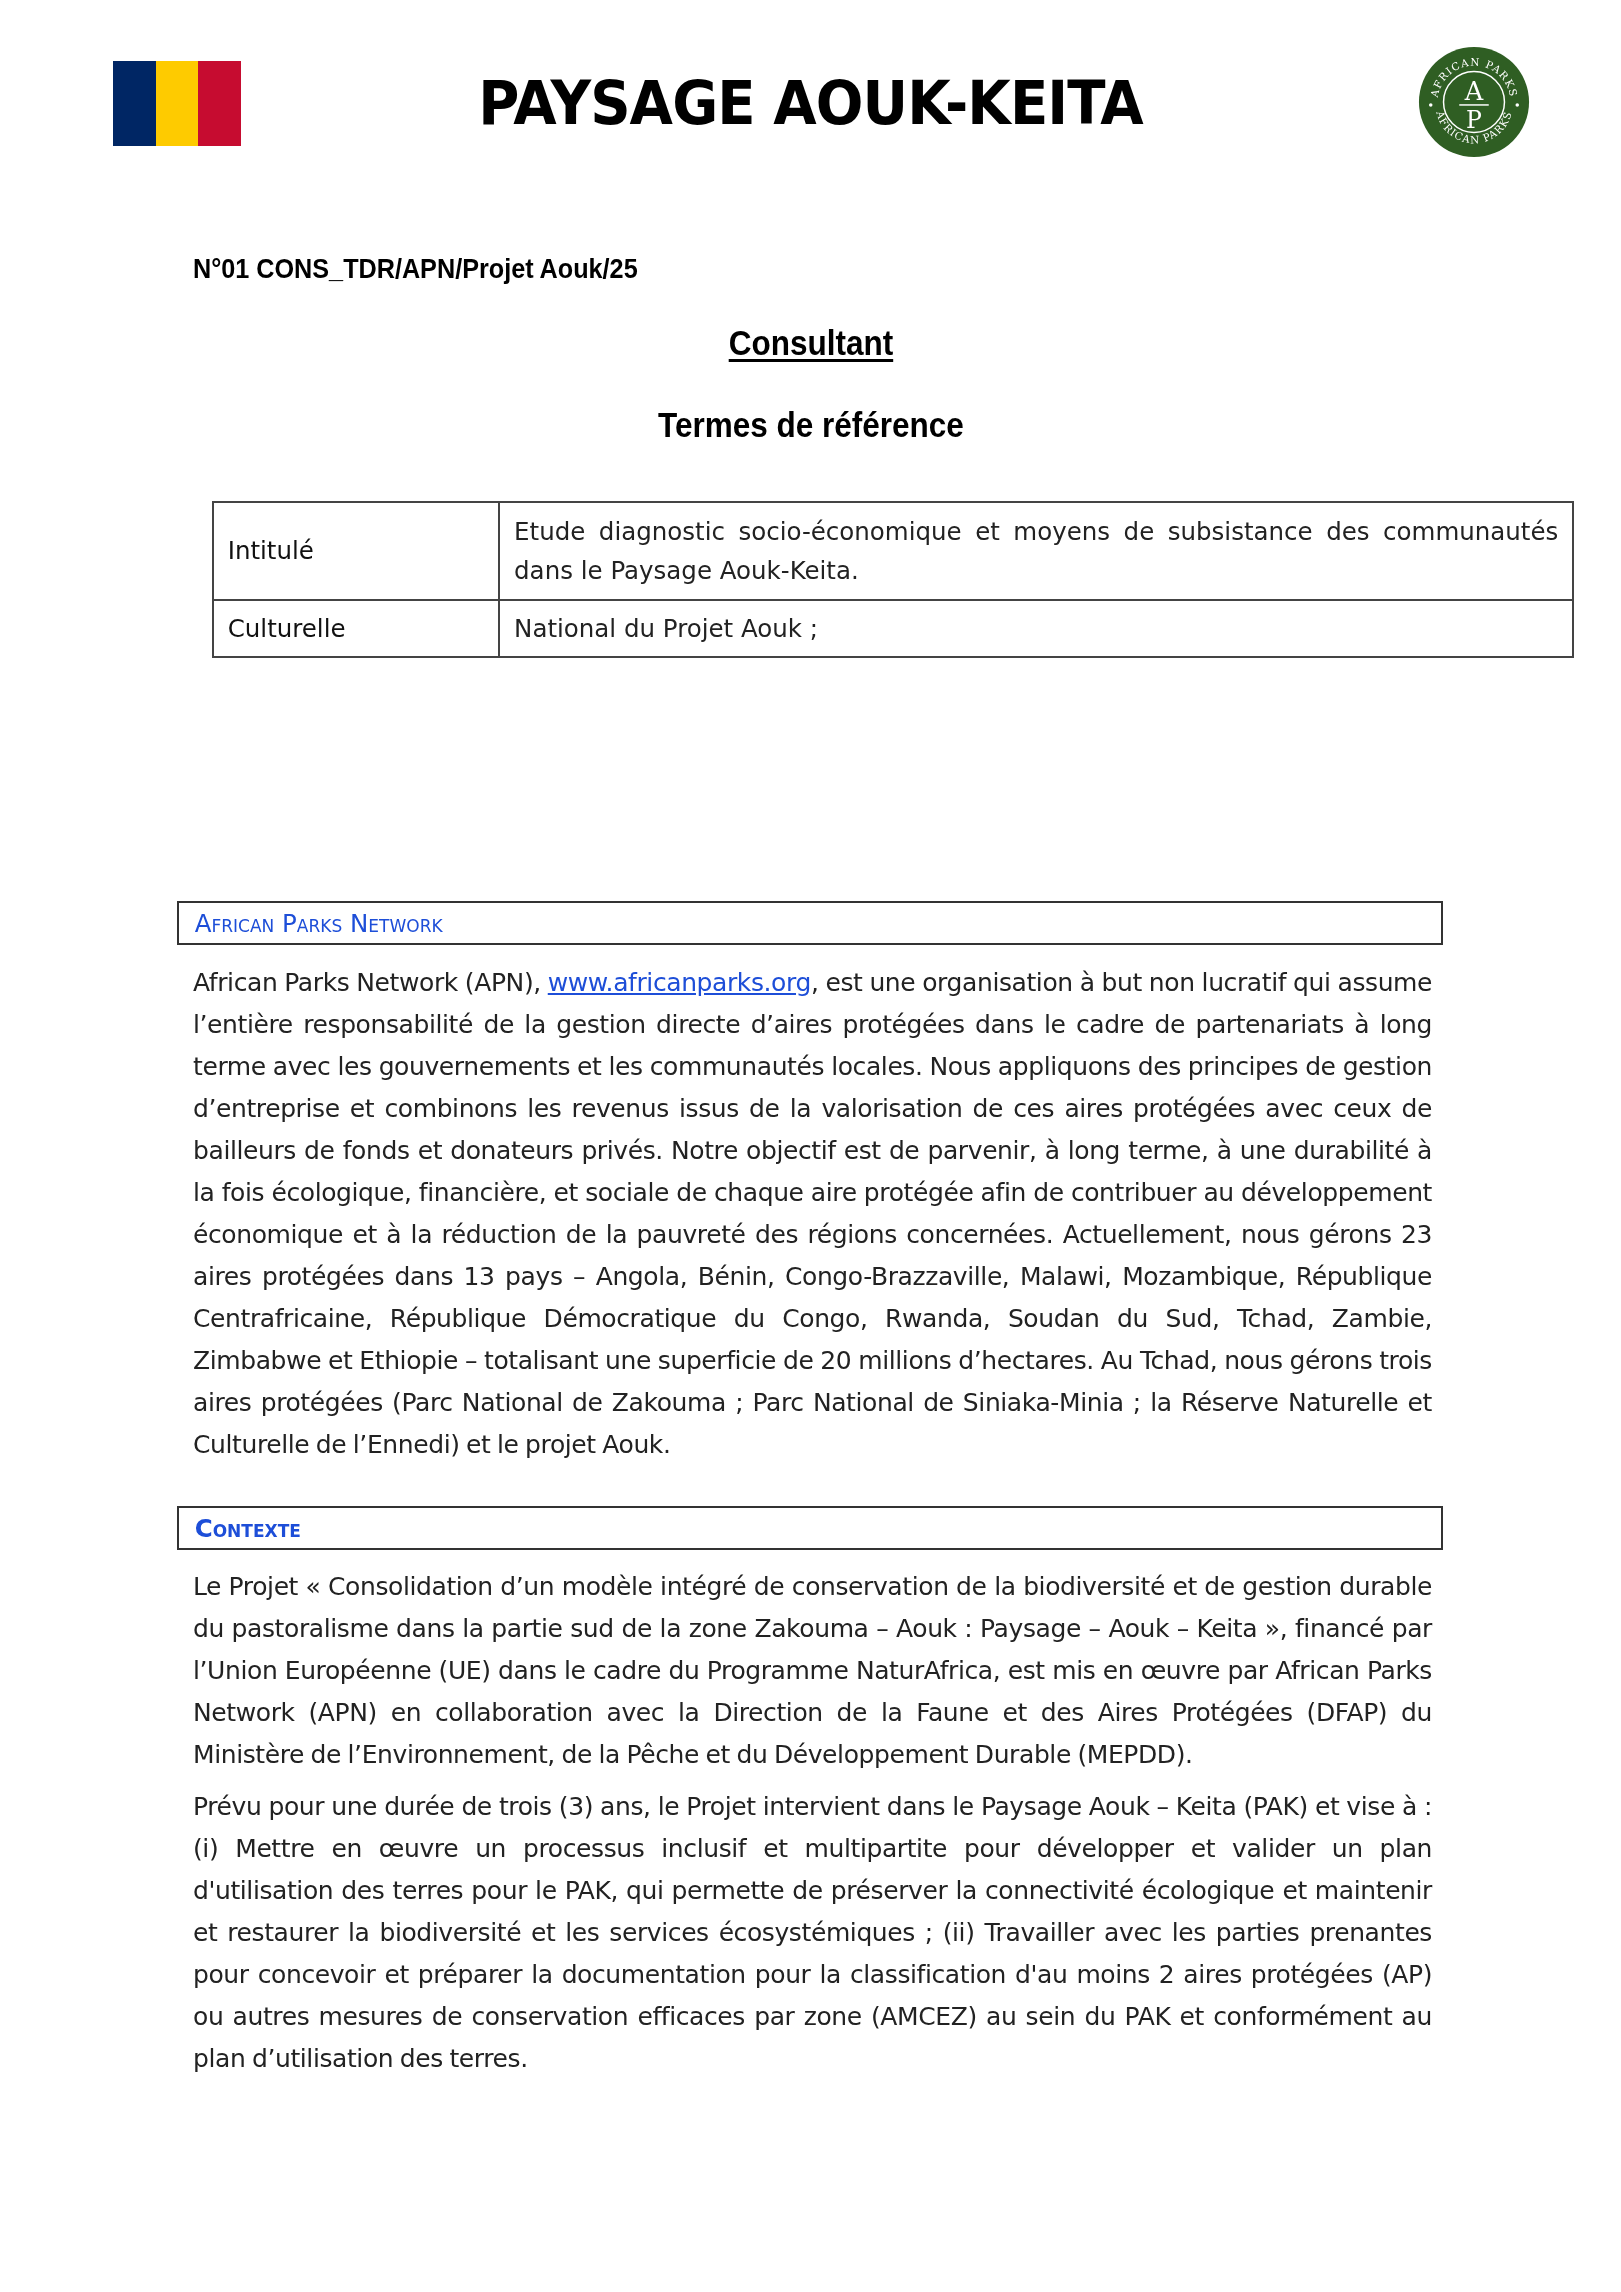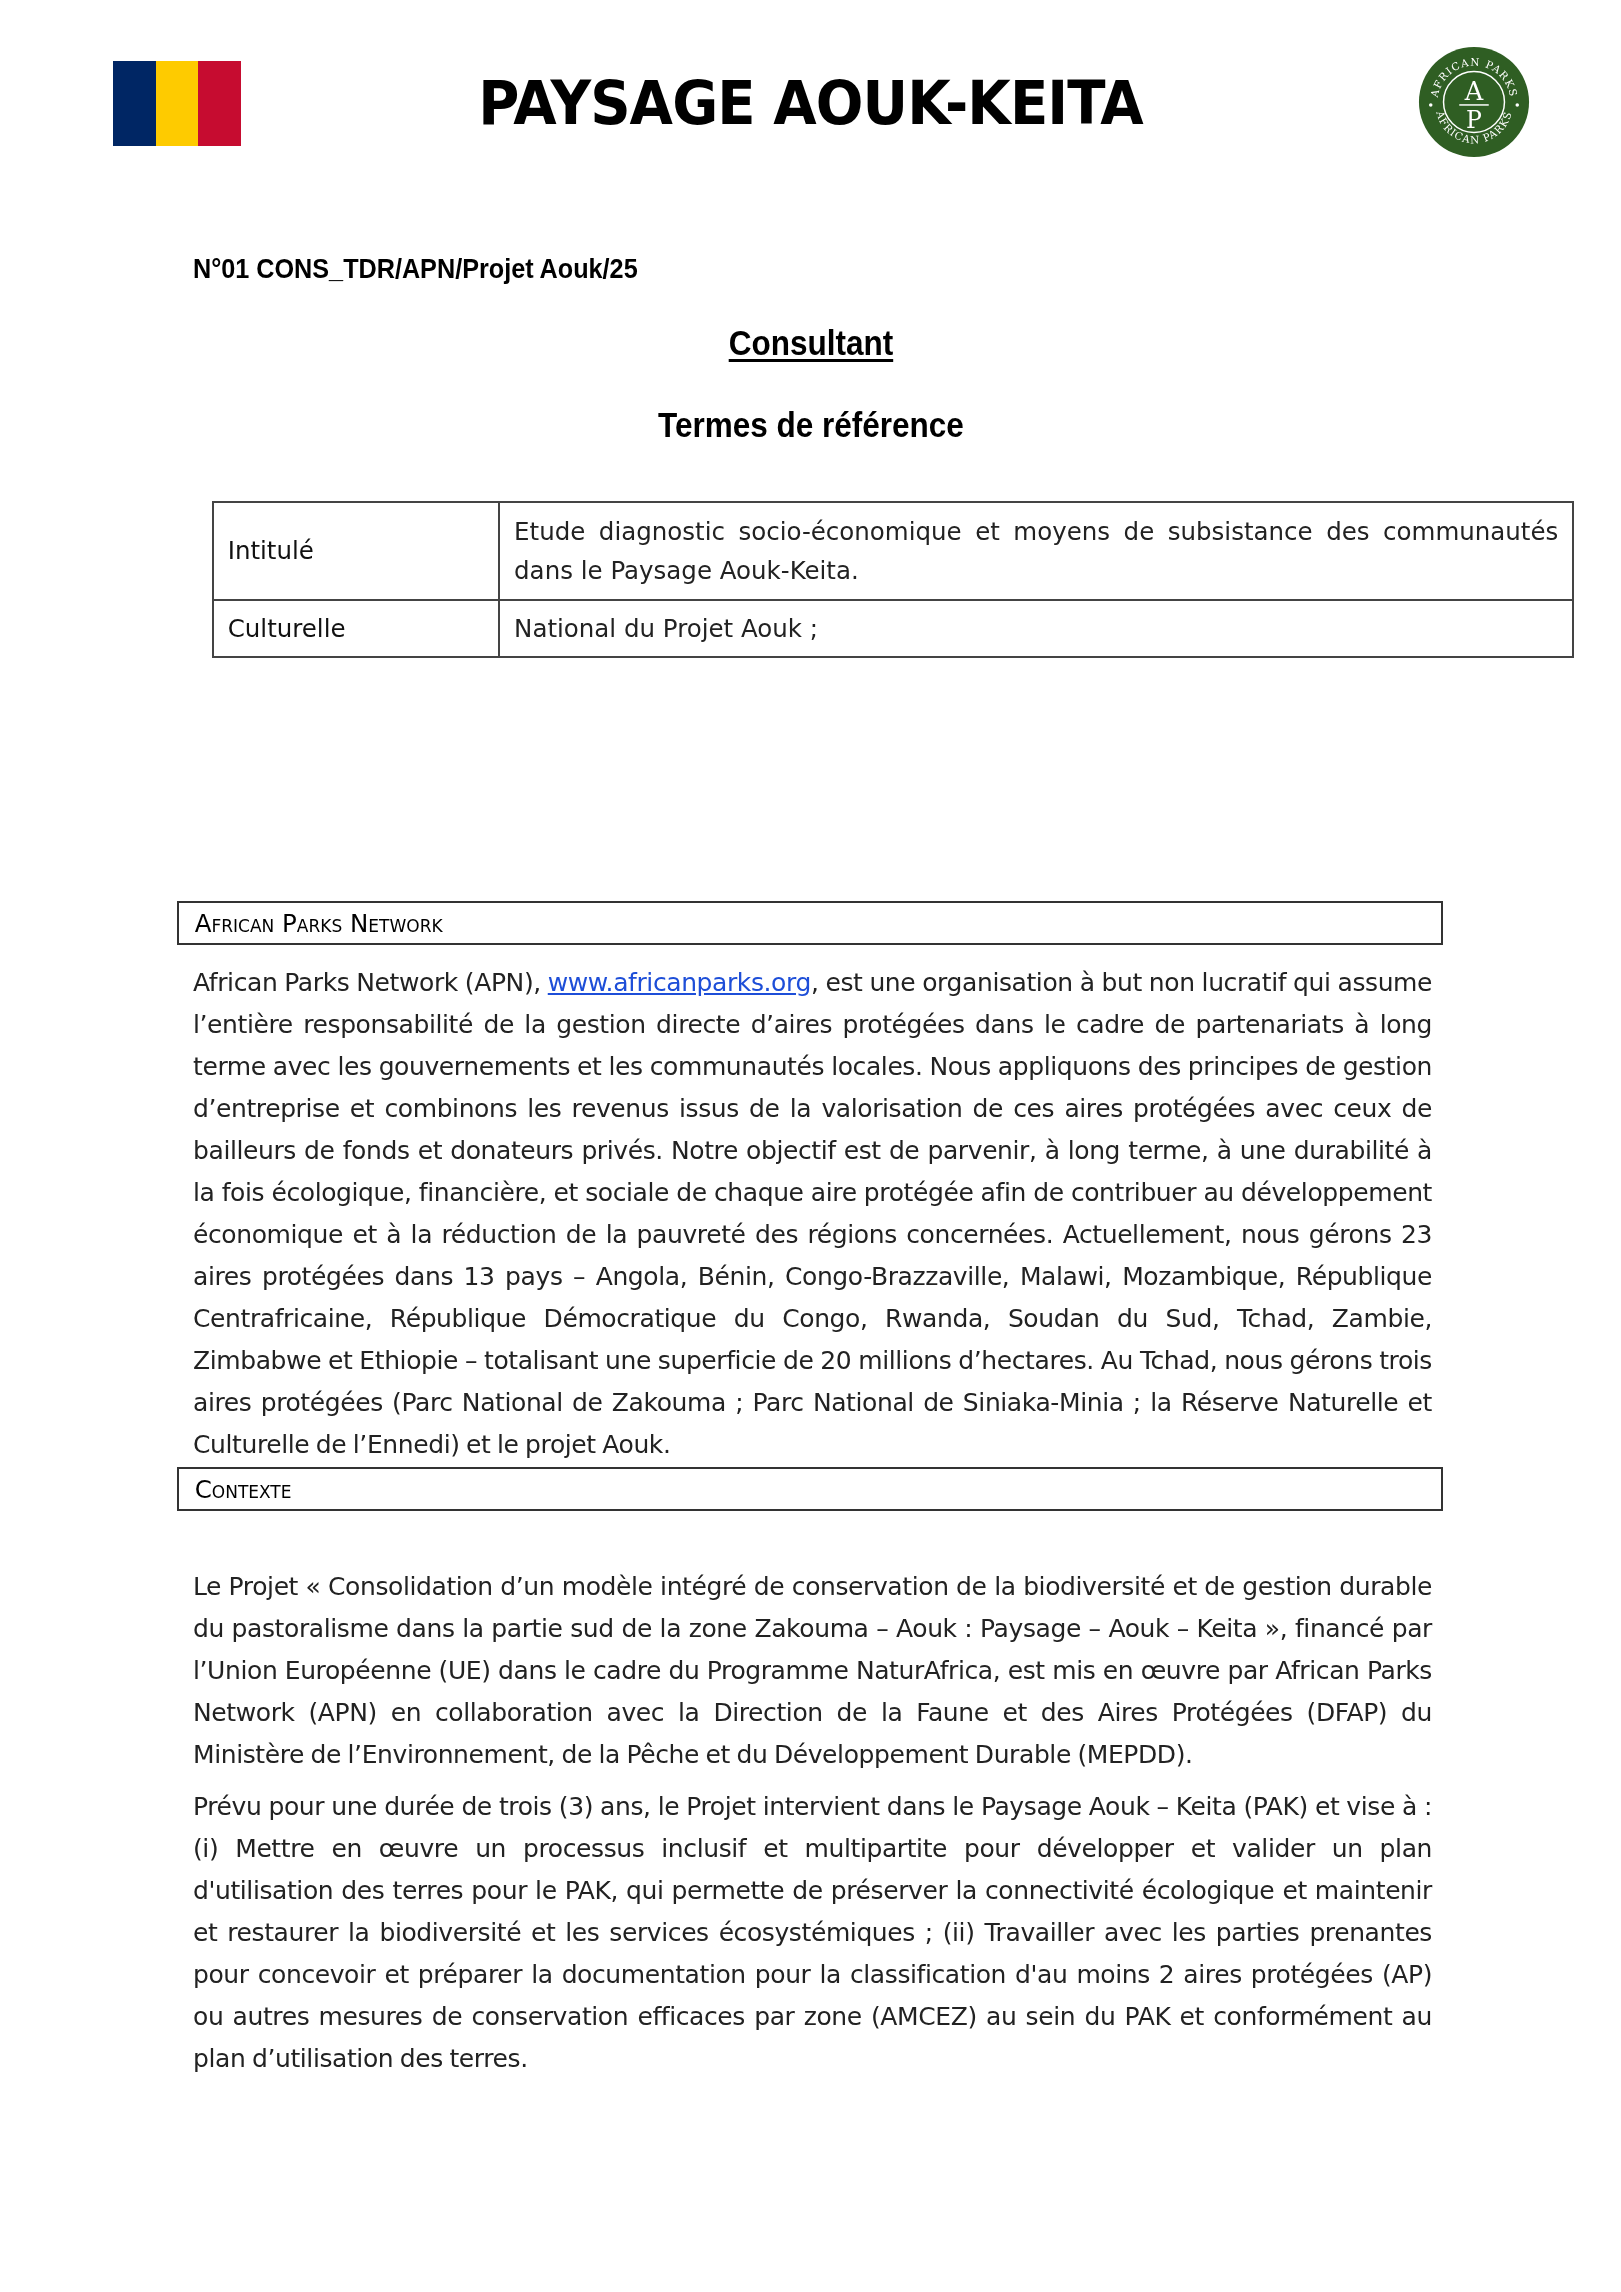--- a/index.html
+++ b/index.html
@@ -49,21 +49,21 @@
   .info-table tr.r1 td { height: 84px; }
   .info-table tr.r2 td { height: 43px; }
   .info-table tr.r3 td { height: 84px; }
   .info-table tr.r4 td { height: 84px; }
 
   
   .section-box {
     left: 177px; width: 1266px; border: 2px solid #333; height: 44px;
     box-sizing: border-box; padding-left: 15.7px; line-height: 42px;
     font-family: "DejaVu Sans", sans-serif; font-variant: small-caps;
-    font-size: 24.5px; color: #000000;
+    font-size: 24.5px; color: #1d4ed8;
   }
 
   
   .para {
     left: 193px; width: 1239px; font-family: "DejaVu Sans", sans-serif;
     font-size: 25px; line-height: 42px; color: #222; text-align: justify;
     margin: 0; letter-spacing: -0.4px; word-spacing: -1px;
   }
   .para a { color: #1d4ed8; text-decoration: underline; }
 </style>
@@ -113,16 +113,16 @@
   <tr class="r2">
     <td class="label">Culturelle</td>
     <td class="value">National du Projet Aouk ;</td>
   </tr>
 </tbody>
   </table>
 
 <div class="abs section-box" style="top:901px;">African Parks Network</div>
 <p class="abs para" style="top:962px;"><span>African Parks Network (APN), </span><a title="www.africanparks.org">www.africanparks.org</a><span>, est une organisation à but non lucratif qui assume l’entière responsabilité de la gestion directe d’aires protégées dans le cadre de partenariats à long terme avec les gouvernements et les communautés locales. Nous appliquons des principes de gestion d’entreprise et combinons les revenus issus de la valorisation de ces aires protégées avec ceux de bailleurs de fonds et donateurs privés. Notre objectif est de parvenir, à long terme, à une durabilité à la fois écologique, financière, et sociale de chaque aire protégée afin de contribuer au développement économique et à la réduction de la pauvreté des régions concernées. Actuellement, nous gérons 23 aires protégées dans 13 pays – Angola, Bénin, Congo-Brazzaville, Malawi, Mozambique, République Centrafricaine, République Démocratique du Congo, Rwanda, Soudan du Sud, Tchad, Zambie, Zimbabwe et Ethiopie – totalisant une superficie de 20 millions d’hectares. Au Tchad, nous gérons trois aires protégées (Parc National de Zakouma ; Parc National de Siniaka-Minia ; la Réserve Naturelle et Culturelle de l’Ennedi) et le projet Aouk.</span></p>
 
-<div class="abs section-box" style="top:1467px;">Contexte</div>
+<div class="abs section-box" style="top:1506px;font-weight:bold;">Contexte</div>
 <p class="abs para" style="top:1566px;">Le Projet « Consolidation d’un modèle intégré de conservation de la biodiversité et de gestion durable du pastoralisme dans la partie sud de la zone Zakouma – Aouk : Paysage – Aouk – Keita », financé par l’Union Européenne (UE) dans le cadre du Programme NaturAfrica, est mis en œuvre par African Parks Network (APN) en collaboration avec la Direction de la Faune et des Aires Protégées (DFAP) du Ministère de l’Environnement, de la Pêche et du Développement Durable (MEPDD).</p>
 <p class="abs para" style="top:1786px;">Prévu pour une durée de trois (3) ans, le Projet intervient dans le Paysage Aouk – Keita (PAK) et vise à : (i)  Mettre en œuvre un processus inclusif et multipartite pour développer et valider un plan d'utilisation des terres pour le PAK, qui permette de préserver la connectivité écologique et maintenir et restaurer la biodiversité et les services écosystémiques ; (ii) Travailler avec les parties prenantes pour concevoir et préparer la documentation pour la classification d'au moins 2 aires protégées (AP) ou autres mesures de conservation efficaces par zone (AMCEZ) au sein du PAK et conformément au plan d’utilisation des terres.</p>
 
 
 </body></html>

